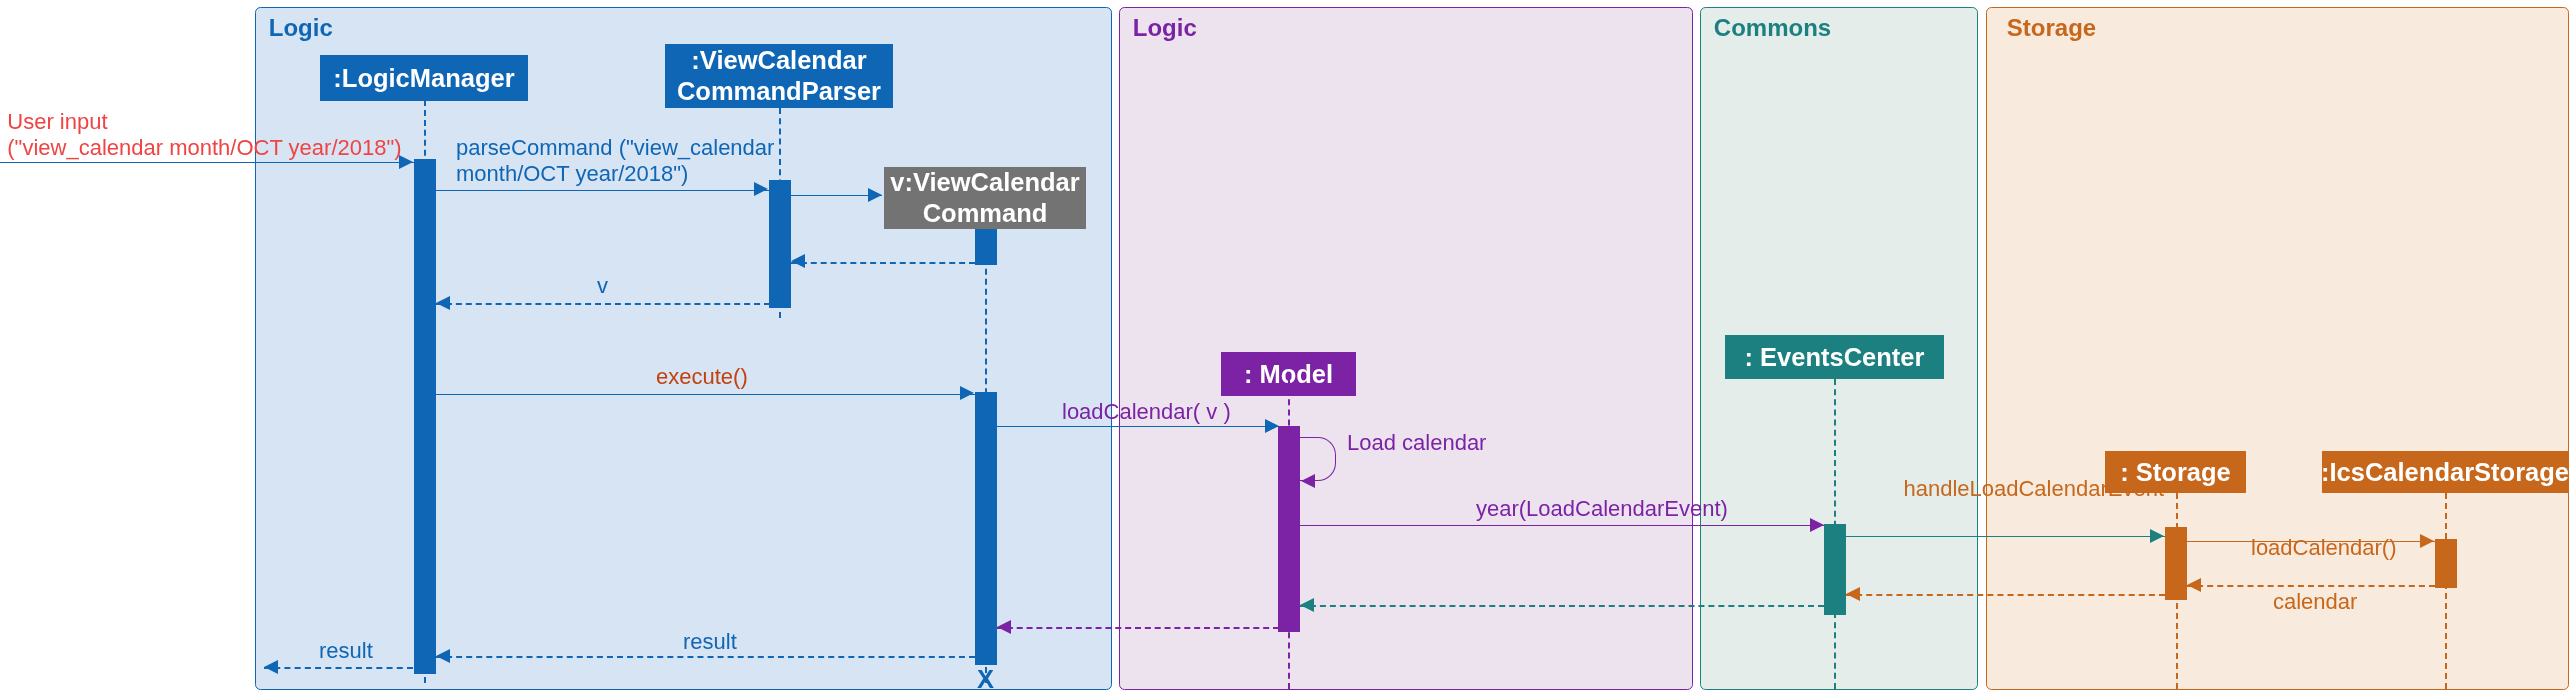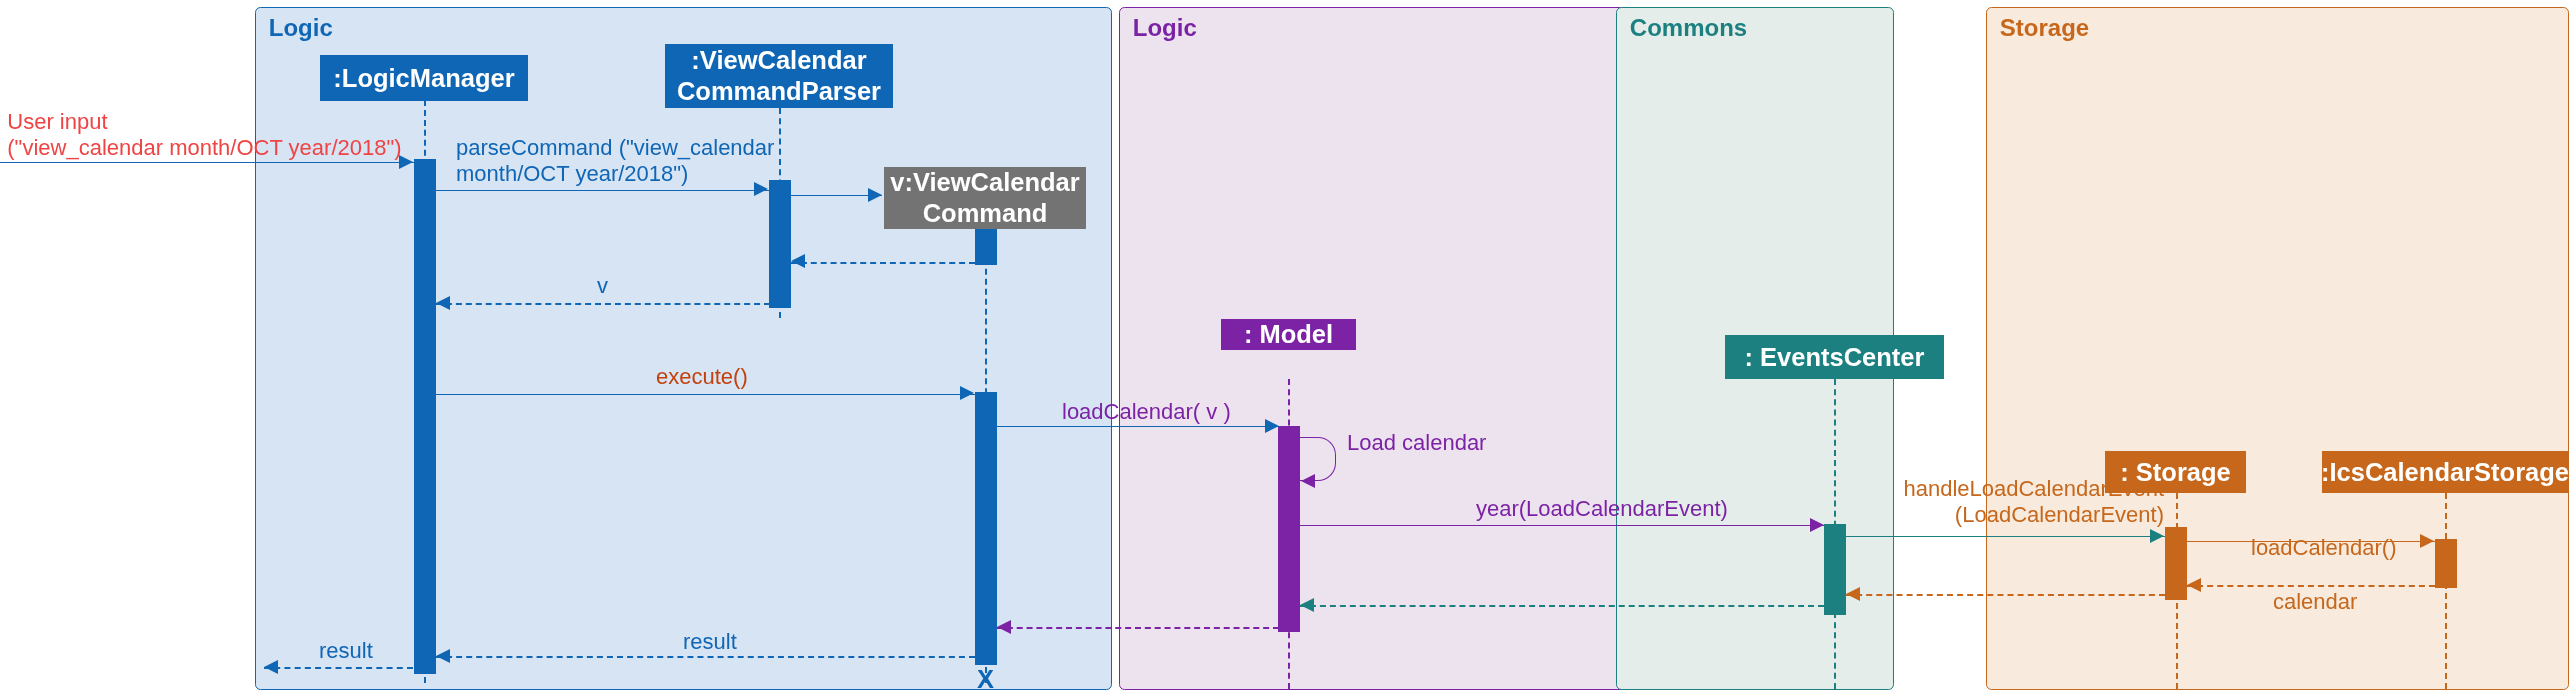--- a/index.html
+++ b/index.html
@@ -78,33 +78,33 @@
 </style>
 </head>
 <body>
 
 <div class="container" style="left:255px; top:7.3px; width:857px; height:683px; border-color:#0f66b5; background:#d7e4f4;">
   <div class="container-label" style="color:#0f66b5;">Logic</div>
 </div>
 <div class="container" style="left:1119px; top:7.3px; width:574px; height:683px; border-color:#7c22a5; background:#ece3ef;">
   <div class="container-label" style="color:#7c22a5;">Logic</div>
 </div>
-<div class="container" style="left:1616px; top:7.3px; width:278px; height:683px; border-color:#1c8081; background:#e5edea;padding-left:42px;">
+<div class="container" style="left:1700px; top:7.3px; width:278px; height:683px; border-color:#1c8081; background:#e5edea;padding-left:42px;">
   <div class="container-label" style="color:#1c8081;">Commons</div>
 </div>
 <div class="container" style="left:1986px; top:7.3px; width:583px; height:683px; border-color:#c6671b; background:#f8eadc;">
-  <div class="container-label" style="color:#c6671b;">Storage</div>
+  <div class="container-label" style="color:#c6671b;margin-left:7px;">Storage</div>
 </div>
 
 <div class="lifeline-head" style="left:320px; top:55px; width:208px; height:46px; background:#0f66b5;">:LogicManager</div>
 <div class="lifeline-head" style="left:665px; top:44px; width:228px; height:64px; background:#0f66b5; white-space:pre;"><span>:ViewCalendar
 CommandParser</span></div>
 <div class="lifeline-head" style="left:884px; top:167px; width:202px; height:62px; background:#737373; white-space:pre;"><span>v:ViewCalendar
 Command</span></div>
-<div class="lifeline-head" style="left:1221px; top:319px; width:135px; height:31px; background:#7c22a5;">: Model</div>
+<div class="lifeline-head" style="left:1221px; top:352px; width:135px; height:44px; background:#7c22a5;">: Model</div>
 <div class="lifeline-head" style="left:1725px; top:335px; width:219px; height:44px; background:#1c8081;">: EventsCenter</div>
 <div class="lifeline-head" style="left:2105px; top:451px; width:141px; height:42px; background:#c6671b;">: Storage</div>
 <div class="lifeline-head" style="left:2322px; top:451px; width:246px; height:42px; background:#c6671b;">:IcsCalendarStorage</div>
 
 <div class="lifeline" style="left:424px; top:100px; height:583px; border-color:#0f66b5;"></div>
 <div class="lifeline" style="left:779px; top:108px; height:210px; border-color:#0f66b5;"></div>
 <div class="lifeline" style="left:985px; top:229px; height:454px; border-color:#0f66b5;"></div>
 <div class="lifeline" style="left:1288px; top:379px; height:310px; border-color:#7c22a5;"></div>
 <div class="lifeline" style="left:1834px; top:379px; height:310px; border-color:#1c8081;"></div>
 <div class="lifeline" style="left:2176px; top:493px; height:196px; border-color:#c6671b;"></div>
@@ -154,21 +154,20 @@
 <div class="self-loop" style="left:1300px; top:437px; width:36px; height:44px; border-color:#7c22a5;"></div>
 <div class="arrow-head left" style="left:1301px; top:474px; border-right-color:#7c22a5;"></div>
 <div class="msg" style="left:1347px; top:430px; color:#7c22a5;">Load calendar</div>
 
 <div class="msg" style="left:1476px; top:496px; color:#7c22a5;">year(LoadCalendarEvent)</div>
 <div class="arrow-line solid" style="left:1300px; top:525px; width:524px; border-color:#7c22a5;"></div>
 <div class="arrow-head right" style="left:1810px; top:518px; border-left-color:#7c22a5;"></div>
 
 <div class="msg" style="left:1882px; top:476px; color:#c6671b; text-align:right; width:282px;">
   <div>handleLoadCalendarEvent</div>
-  <div>(LoadCalendarEvent)</div>
 </div>
 <div class="arrow-line solid" style="left:1846px; top:536px; width:319px; border-color:#1c8081;"></div>
 <div class="arrow-head right" style="left:2150px; top:529px; border-left-color:#1c8081;"></div>
 
 <div class="msg" style="left:2251px; top:512px; color:#c6671b;margin-top:23px;">loadCalendar()</div>
 <div class="arrow-line solid" style="left:2187px; top:541px; width:248px; border-color:#c6671b;"></div>
 <div class="arrow-head right" style="left:2420px; top:534px; border-left-color:#c6671b;"></div>
 
 <div class="msg" style="left:2273px; top:589px; color:#c6671b;">calendar</div>
 <div class="arrow-line dashed" style="left:2187px; top:585px; width:248px; border-color:#c6671b;"></div>

